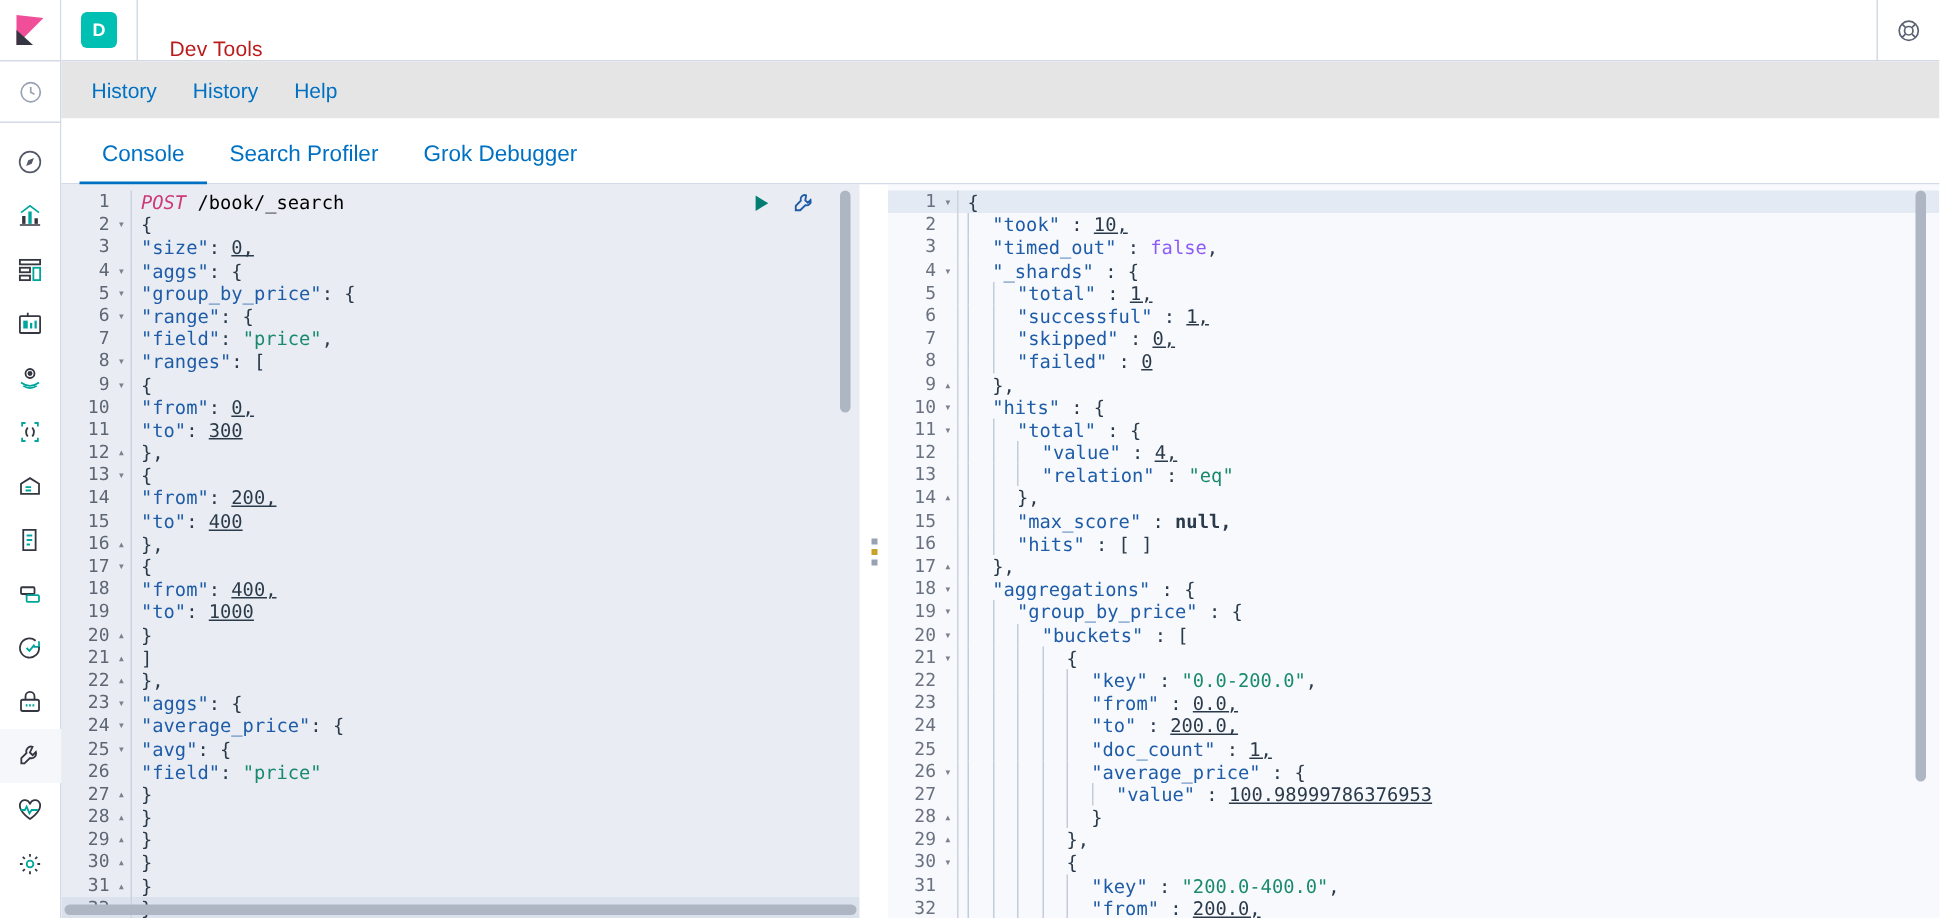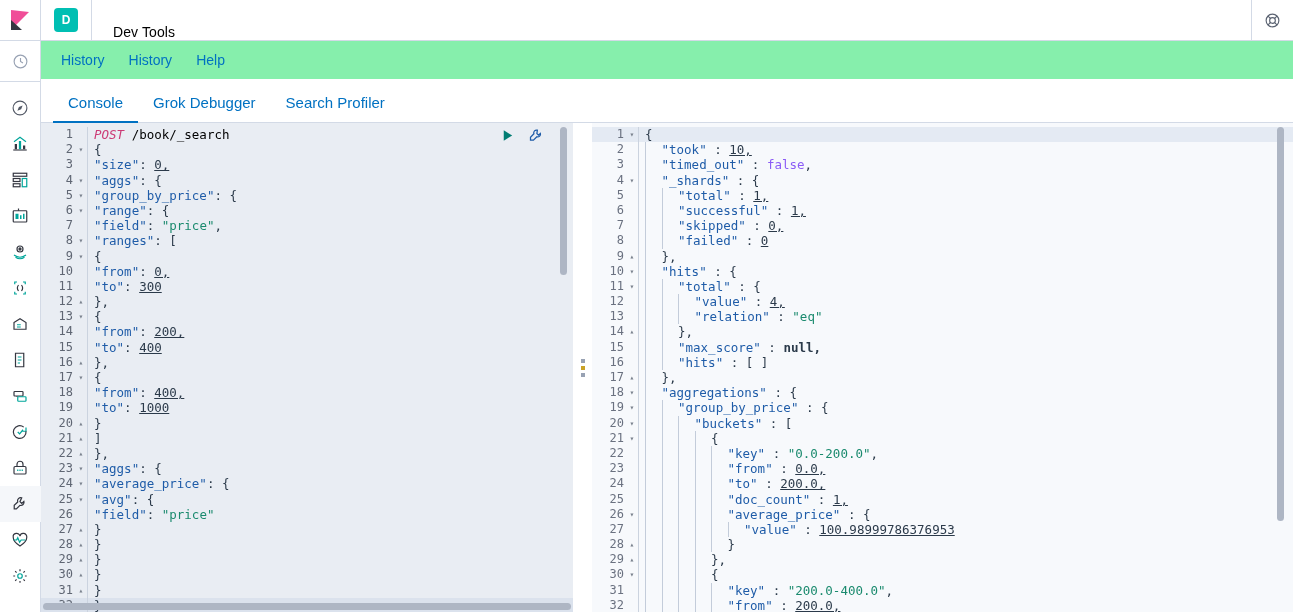--- a/index.html
+++ b/index.html
@@ -44,36 +44,36 @@
   }
   .app-badge {
     width: 24px; height: 24px; border-radius: 4px;
     background: #00bfb3; color: #ffffff;
     font-size: 12px; font-weight: bold;
     display: flex; align-items: center; justify-content: center;
     margin-left: 13px;
   }
   .badge-div { width: 1px; height: 41px; background: #d3dae6; margin-left: 13px; }
   .app-title {
-    font-size: 14px; color: #000000; margin-left: 21px; letter-spacing: .1px; margin-top: 24px;
+    font-size: 14px; color: #b91c1c; margin-left: 21px; letter-spacing: .1px; margin-top: 24px;
   }
   .topbar-spacer { flex: 1 1 auto; }
   .topbar-div { width: 1px; height: 41px; background: #d3dae6; }
   .help-btn {
     width: 41px; height: 41px;
     display: flex; align-items: center; justify-content: center;
     color: #5a6271;
   }
 
   .menubar {
     height: 38px; flex: 0 0 38px;
     display: flex; align-items: center;
     padding-left: 12px; gap: 8px;
     border-bottom: 1px solid transparent;
-    background: #86efac;
+    background: #e5e5e5;
   }
   .menu-item {
     font-size: 14px; color: #0071c2;
     padding: 4px 8px; border-radius: 3px; cursor: pointer;
   }
 
   .tabbar {
     height: 44px; flex: 0 0 44px;
     display: flex; align-items: flex-end;
     padding-left: 12px;
@@ -321,22 +321,22 @@
     </div>
 
     <div class="menubar">
       <div class="menu-item">History</div>
       <div class="menu-item">History</div>
       <div class="menu-item">Help</div>
     </div>
 
     <div class="tabbar">
       <div class="tab active">Console</div>
+      <div class="tab">Search Profiler</div>
       <div class="tab">Grok Debugger</div>
-      <div class="tab">Search Profiler</div>
     </div>
 
     <div class="editors">
 
       <div class="pane pane-req">
         <div class="req-actions">
           <div class="play-btn">
             <svg width="15" height="15" viewBox="0 0 16 16">
               <path d="M4 2.5 L13 8 L4 13.5 Z" fill="#017d73"></path>
             </svg>

